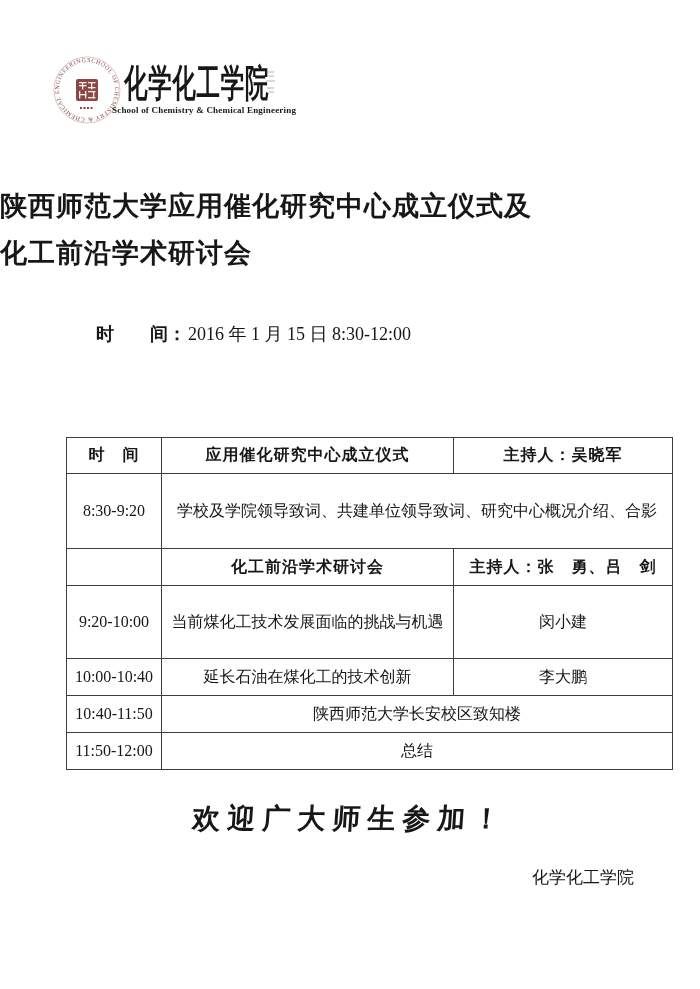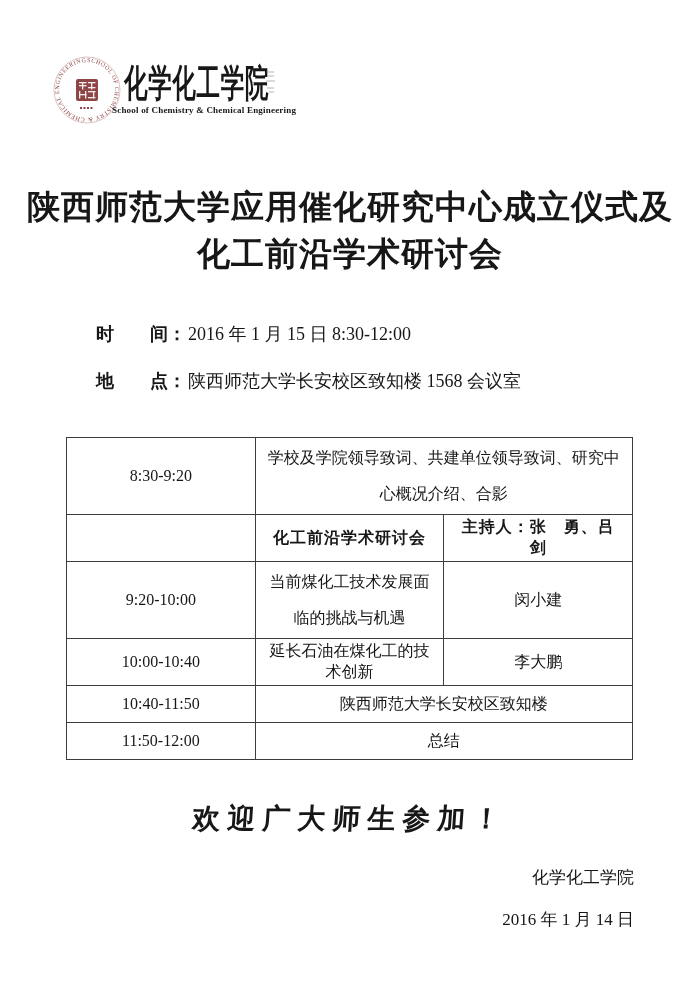--- a/index.html
+++ b/index.html
@@ -24,21 +24,21 @@
   .logo-en{
     position:absolute;left:112px;top:105px;
     font-size:9px;font-weight:bold;white-space:nowrap;
     letter-spacing:0.2px;
     font-family:"Liberation Serif","DejaVu Serif",serif;
   }
   .seal-note{position:absolute;left:263px;top:68px;opacity:.55;}
   
   .title{
     position:absolute;top:183px;left:0;width:100%;
-    text-align:center;font-weight:bold;font-size:33px;line-height:47px;
+    font-weight:bold;font-size:27px;line-height:47px;
     font-family:"Liberation Sans","DejaVu Sans",sans-serif;
     letter-spacing:1px;
   }
   
   .info{position:absolute;left:60px;font-size:18px;white-space:nowrap;}
   .info-time{top:322px;}
   .info-place{top:369px;}
   .info .lbl{
     font-weight:bold;
     font-family:"Liberation Sans","DejaVu Sans",sans-serif;
@@ -127,26 +127,28 @@
   <div class="logo-en">School of Chemistry &amp; Chemical Engineering</div>
 
   <div class="title">
     <div>陕西师范大学应用催化研究中心成立仪式及</div>
     <div>化工前沿学术研讨会</div>
   </div>
 
   <div class="info info-time">
     <span class="lbl">时　　间：</span><span class="val">2016 年 1 月 15 日 8:30-12:00</span>
   </div>
-  <div class="info info-place">
-    <span class="lbl">地　　点：</span><span class="val">陕西师范大学长安校区致知楼 1568 会议室</span>
-  </div>
 
   <table class="sched">
     <tbody>
+        <tr class="hd" style="height:36px;">
+      <td class="c1">时　间</td>
+      <td class="c2">应用催化研究中心成立仪式</td>
+      <td class="c3">主持人：吴晓军</td>
+    </tr>
     <tr style="height:75px;">
       <td>8:30-9:20</td>
       <td colspan="2" class="lft tall">学校及学院领导致词、共建单位领导致词、研究中心概况介绍、合影</td>
     </tr>
     <tr class="hd" style="height:37px;">
       <td></td>
       <td>化工前沿学术研讨会</td>
       <td>主持人：张　勇、吕　剑</td>
     </tr>
     <tr style="height:73px;padding-left:44px;">
@@ -165,15 +167,14 @@
     </tr>
     <tr style="height:37px;">
       <td>11:50-12:00</td>
       <td colspan="2">总结</td>
     </tr>
   </tbody>
     </table>
 
   <div class="welcome">欢迎广大师生参加！</div>
   <div class="sig sig-name">化学化工学院</div>
-  <div class="sig sig-date">2016 年 1 月 14 日</div>
 
 </div>
 
 </body></html>

